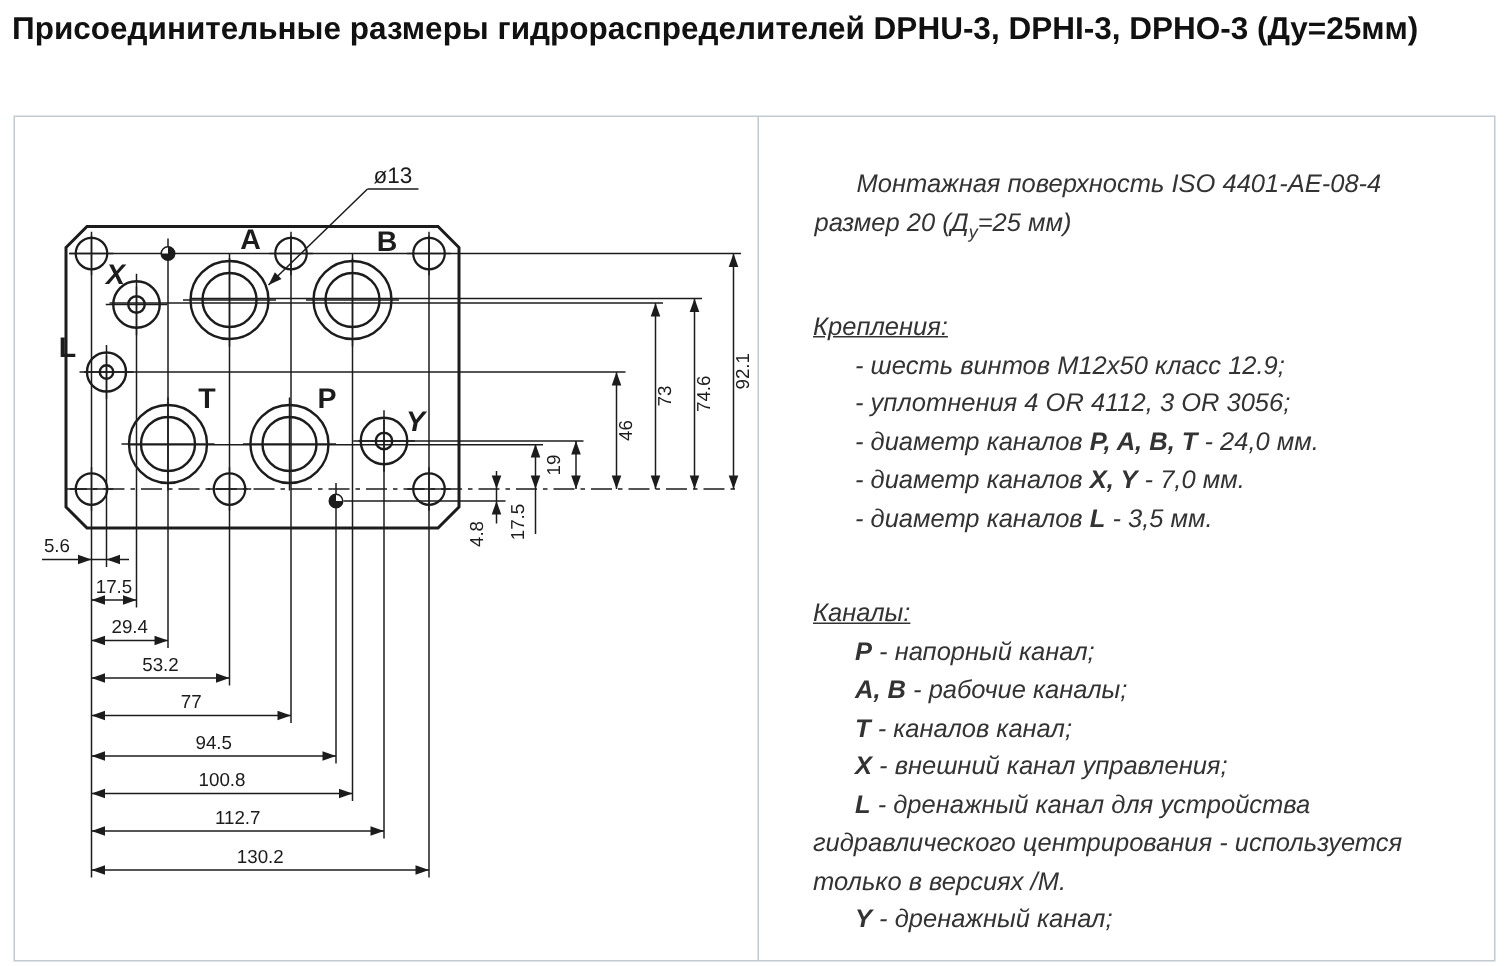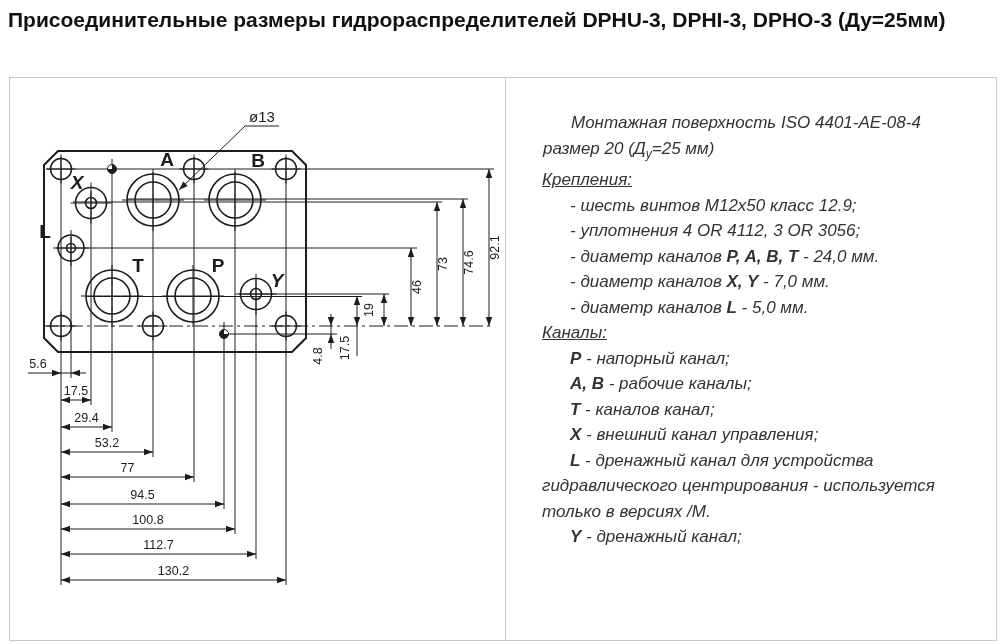--- a/index.html
+++ b/index.html
@@ -16,21 +16,21 @@
     border:1px solid #c2cad2;display:flex;background:#ffffff;
   }
   .panel-left{width:495px;border-right:1px solid #c2cad2;position:relative;}
   .panel-left svg{position:absolute;left:0;top:0;}
   .panel-right{
     flex:1;padding:32px 16px 0 8px;
     font-style:italic;font-size:17px;line-height:25.5px;color:#333333;
   }
   .info-para{text-indent:28px;margin-left:29px;}
   .info-item{text-indent:28px;margin-left:28px;}
-  .info-heading{text-indent:28px;}
+  .info-heading{margin-top:38px;text-indent:28px;}
   .info-heading .u{text-decoration:underline;}
   .panel-right b{font-weight:bold;}
   .panel-right sub{font-size:12px;}
 </style>
 </head>
 <body>
 
 <div class="title">Присоединительные размеры гидрораспределителей DPHU-3, DPHI-3, DPHO-3 (Ду=25мм)</div>
 
 <div class="panel">
@@ -184,21 +184,21 @@
         <text x="261" y="121" fill="#1c1c1c" font-size="15" text-anchor="middle" font-family="&quot;Liberation Sans&quot;, sans-serif">ø13</text>
       </svg>
   </div>
   <div class="panel-right">
       <div class="info-para"><span>Монтажная поверхность ISO 4401-AE-08-4</span><br><span>размер 20 (Д</span><sub>у</sub><span>=25 мм)</span></div>
       <div class="info-heading"><span class="u">Крепления:</span></div>
       <div class="info-item"><span>- шесть винтов M12x50 класс 12.9;</span></div>
       <div class="info-item"><span>- уплотнения 4 OR 4112, 3 OR 3056;</span></div>
       <div class="info-item"><span>- диаметр каналов </span><b>P, A, B, T</b><span> - 24,0 мм.</span></div>
       <div class="info-item"><span>- диаметр каналов </span><b>X, Y</b><span> - 7,0 мм.</span></div>
-      <div class="info-item"><span>- диаметр каналов </span><b>L</b><span> - 5,0 мм.</span></div>
+      <div class="info-item"><span>- диаметр каналов </span><b>L</b><span> - 3,5 мм.</span></div>
       <div class="info-heading"><span class="u">Каналы:</span></div>
       <div class="info-item"><b>P</b><span> - напорный канал;</span></div>
       <div class="info-item"><b>A, B</b><span> - рабочие каналы;</span></div>
       <div class="info-item"><b>T</b><span> - каналов канал;</span></div>
       <div class="info-item"><b>X</b><span> - внешний канал управления;</span></div>
       <div class="info-item"><b>L</b><span> - дренажный канал для устройства гидравлического центрирования - используется только в версиях /M.</span></div>
       <div class="info-item"><b>Y</b><span> - дренажный канал;</span></div>
     </div>
 </div>
 

